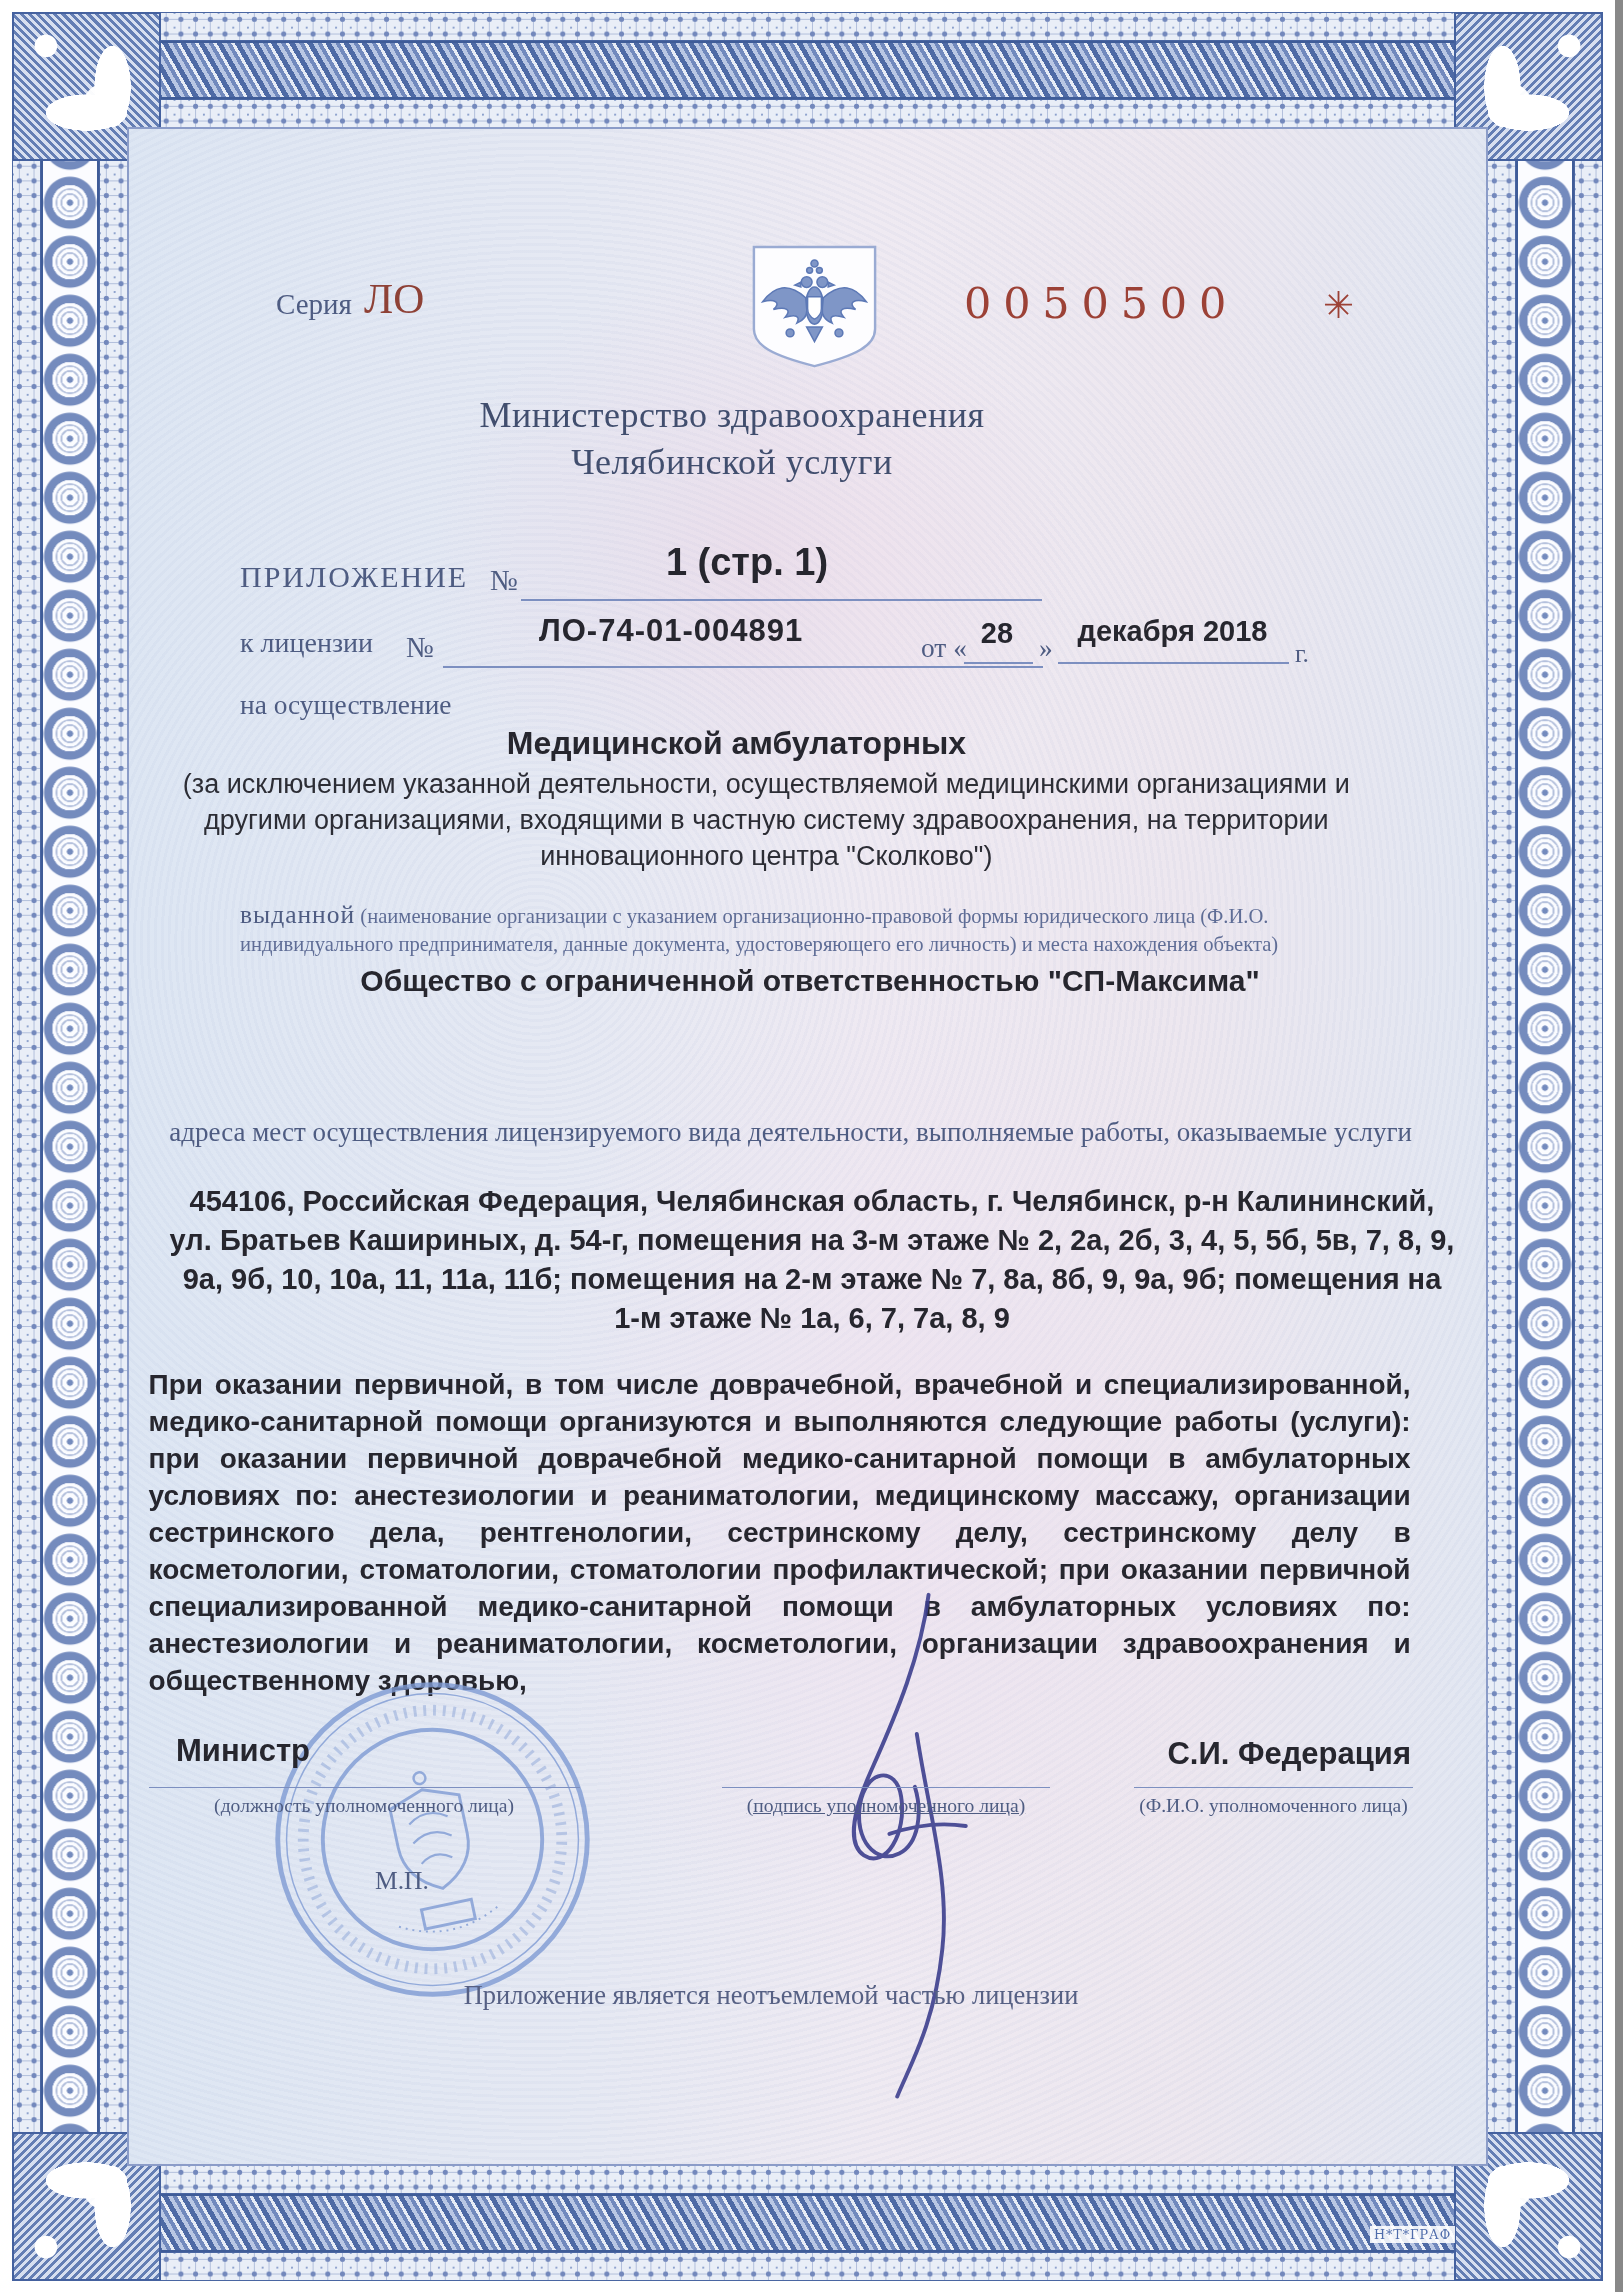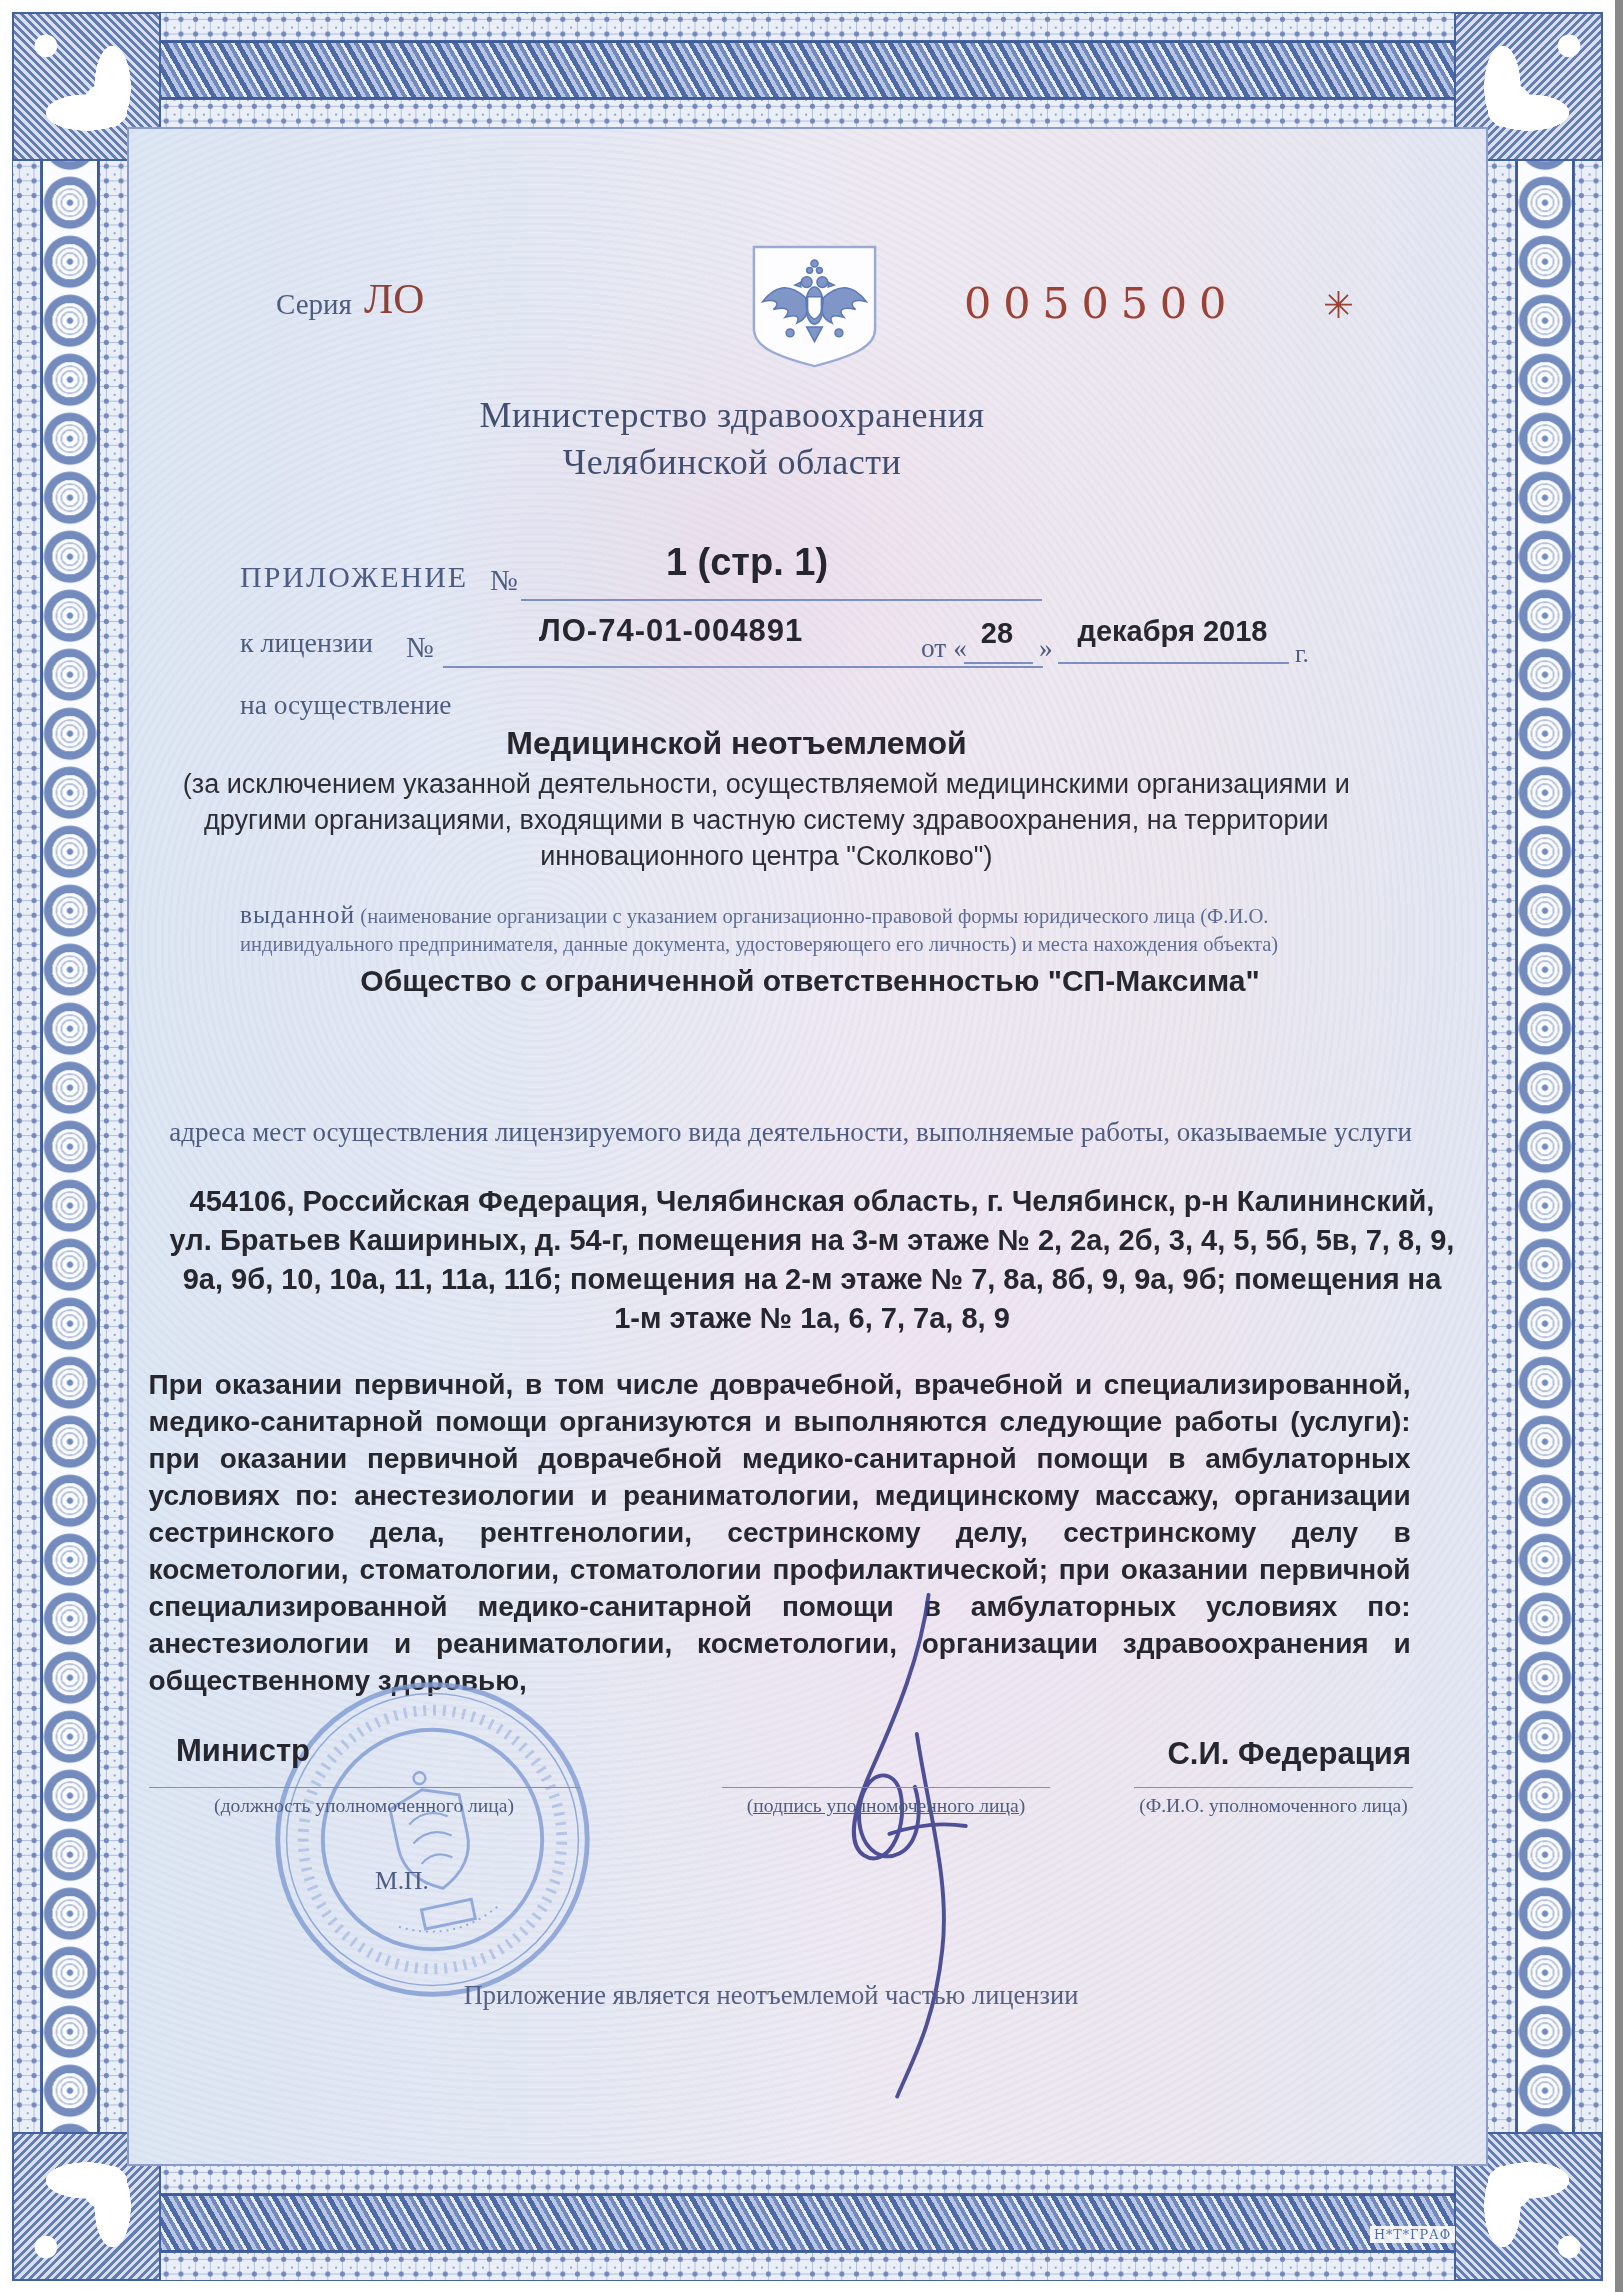--- a/index.html
+++ b/index.html
@@ -108,21 +108,21 @@
           <circle cx="96" cy="92" r="4"></circle>
       </g>
       <path d="M64 55 h14 v12 c0 6 -3 9 -7 11 c-4 -2 -7 -5 -7 -11 z" fill="#fff" stroke="#5d79b6" stroke-width="1.4"></path>
     </svg>
 
     <div class="abs serial" style="left:835px;top:149px;">0050500</div>
     <div class="abs" style="left:1194px;top:155px;font-size:37px;color:#9c4136;">✳</div>
 
     <div class="abs center title" style="left:0;top:263px;width:1206px;">
       <div>Министерство здравоохранения</div>
-      <div>Челябинской области</div>
+      <div>Челябинской услуги</div>
     </div>
 
     <div class="abs lab" style="left:111px;top:431px;font-size:30px;letter-spacing:2px;">ПРИЛОЖЕНИЕ</div>
     <div class="abs lab" style="left:361px;top:435px;font-size:29px;">№</div>
     <div class="abs bold center" style="left:461px;top:412px;width:314px;font-size:38px;">1 (стр. 1)</div>
     <div class="rule" style="left:392px;top:470px;width:521px;"></div>
 
     <div class="abs lab" style="left:111px;top:498px;font-size:28px;">к лицензии</div>
     <div class="abs lab" style="left:277px;top:502px;font-size:29px;">№</div>
     <div class="abs bold" style="left:410px;top:484px;font-size:31px;letter-spacing:1px;">ЛО-74-01-004891</div>
@@ -130,21 +130,21 @@
 
     <div class="abs lab" style="left:792px;top:504px;font-size:27.4px;">от «</div>
     <div class="abs bold center" style="left:831px;top:488px;width:74px;font-size:29px;">28</div>
     <div class="rule" style="left:835px;top:533px;width:69px;"></div>
     <div class="abs lab" style="left:910px;top:504px;font-size:27.4px;">»</div>
     <div class="abs bold center" style="left:931px;top:486px;width:225px;font-size:29px;">декабря 2018</div>
     <div class="rule" style="left:929px;top:533px;width:231px;"></div>
     <div class="abs lab" style="left:1166px;top:510px;font-size:25.5px;">г.</div>
 
     <div class="abs lab" style="left:111px;top:561px;font-size:27.4px;">на осуществление</div>
-    <div class="abs bold center" style="left:0;top:596px;width:1215px;font-size:32px;">Медицинской неотъемлемой</div>
+    <div class="abs bold center" style="left:0;top:596px;width:1215px;font-size:32px;">Медицинской амбулаторных</div>
     <div class="abs center" style="left:9.8px;top:637px;width:1255px;font-size:27px;line-height:36px;color:#2c2d35;font-family:'Liberation Sans',sans-serif;">(за исключением указанной деятельности, осуществляемой медицинскими организациями и другими организациями, входящими в частную систему здравоохранения, на территории инновационного центра "Сколково")</div>
 
     <div class="abs" style="left:111px;top:772px;width:1176px;font-size:20.6px;line-height:28px;color:#5f6d96;">
       <span class="lab" style="font-size:25.5px;letter-spacing:1px;">выданной</span>
       <span>(наименование организации с указанием организационно-правовой формы юридического лица (Ф.И.О. индивидуального предпринимателя, данные документа, удостоверяющего его личность) и места нахождения объекта)</span>
     </div>
     <div class="abs bold center" style="left:39px;top:835px;width:1284px;font-size:30px;">Общество с ограниченной ответственностью "СП-Максима"</div>
 
     <div class="abs lab center" style="left:19.6px;top:988px;width:1284px;font-size:27px;">адреса мест осуществления лицензируемого вида деятельности, выполняемые работы, оказываемые услуги</div>
     <div class="abs bold center" style="left:37px;top:1053px;width:1292px;font-size:29px;line-height:39px;">454106, Российская Федерация, Челябинская область, г. Челябинск, р-н Калининский, ул. Братьев Кашириных, д. 54-г, помещения на 3-м этаже № 2, 2а, 2б, 3, 4, 5, 5б, 5в, 7, 8, 9, 9а, 9б, 10, 10а, 11, 11а, 11б; помещения на 2-м этаже № 7, 8а, 8б, 9, 9а, 9б; помещения на 1-м этаже № 1а, 6, 7, 7а, 8, 9</div>

